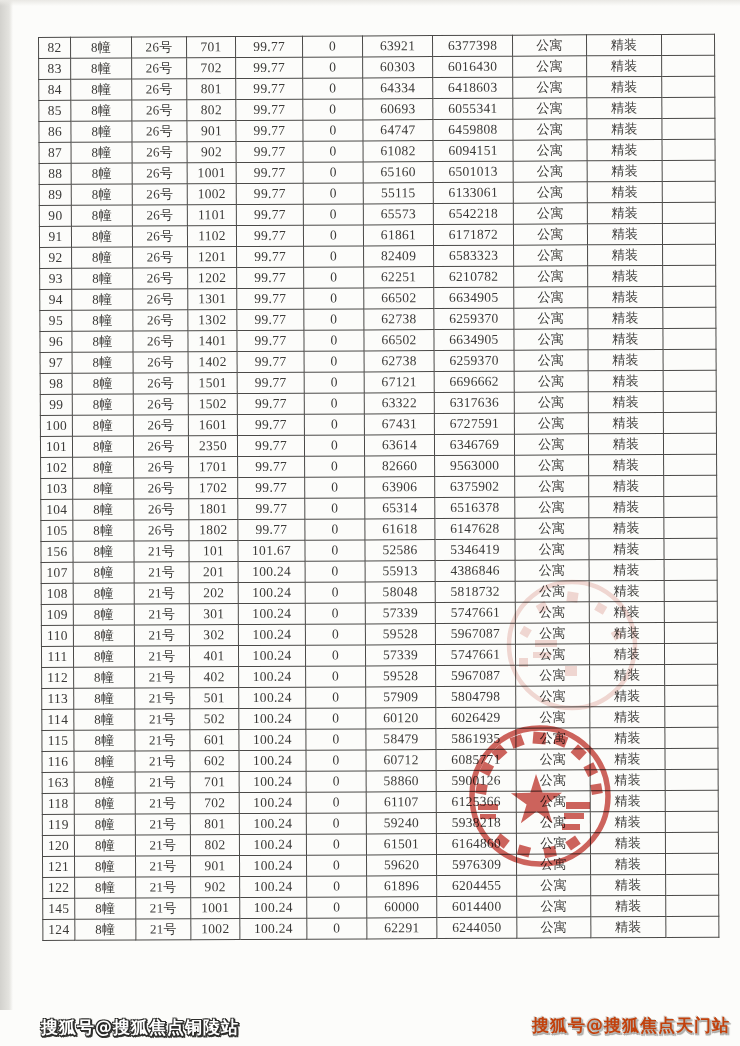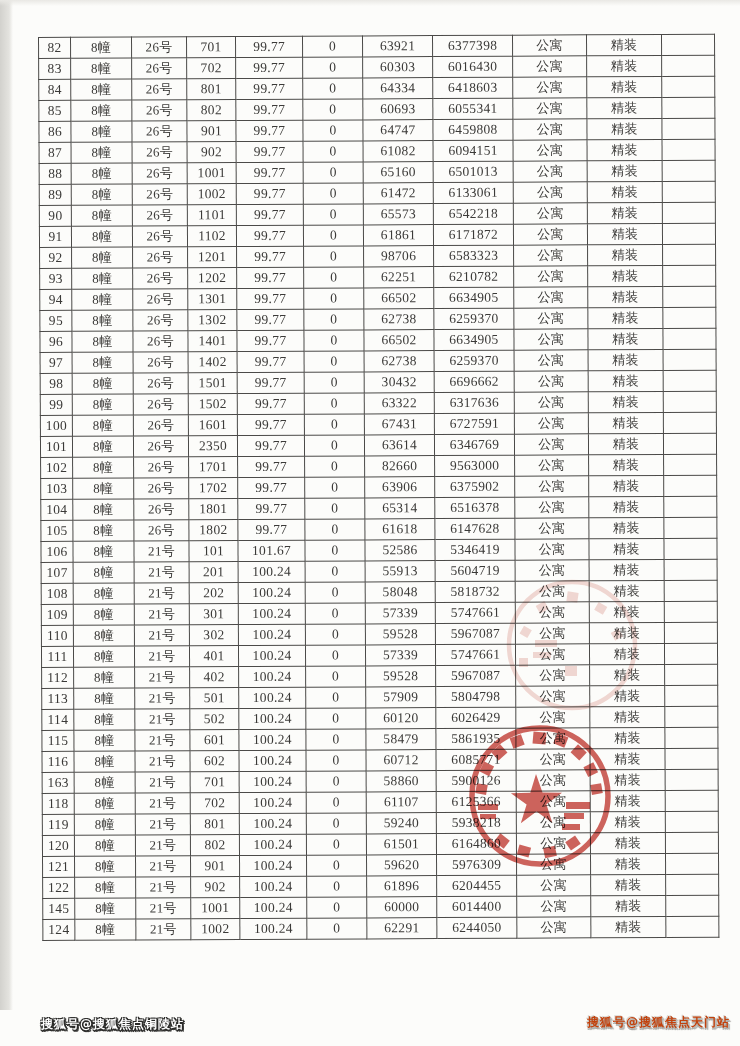--- a/index.html
+++ b/index.html
@@ -50,21 +50,21 @@
   }
   .stamp {
     position: absolute;
     mix-blend-mode: multiply;
     pointer-events: none;
   }
   .watermark {
     position: absolute;
     font-family: "DejaVu Sans", "Liberation Sans", sans-serif;
     font-weight: bold;
-    font-size: 12px;
+    font-size: 17px;
     letter-spacing: 1px;
     white-space: nowrap;
     padding-left: 31px;
   }
   .watermark-left {
     left: 10px; top: 1016px;
     color: #ffffff;
     text-shadow:
       -1px -1px 0 #2a2a28, 1px -1px 0 #2a2a28,
       -1px 1px 0 #2a2a28, 1px 1px 0 #2a2a28,
@@ -191,21 +191,21 @@
           <td>精装</td>
           <td></td>
         </tr>
         <tr>
           <td>89</td>
           <td>8幢</td>
           <td>26号</td>
           <td>1002</td>
           <td>99.77</td>
           <td>0</td>
-          <td>61472</td>
+          <td>55115</td>
           <td>6133061</td>
           <td>公寓</td>
           <td>精装</td>
           <td></td>
         </tr>
         <tr>
           <td>90</td>
           <td>8幢</td>
           <td>26号</td>
           <td>1101</td>
@@ -230,21 +230,21 @@
           <td>精装</td>
           <td></td>
         </tr>
         <tr>
           <td>92</td>
           <td>8幢</td>
           <td>26号</td>
           <td>1201</td>
           <td>99.77</td>
           <td>0</td>
-          <td>98706</td>
+          <td>82409</td>
           <td>6583323</td>
           <td>公寓</td>
           <td>精装</td>
           <td></td>
         </tr>
         <tr>
           <td>93</td>
           <td>8幢</td>
           <td>26号</td>
           <td>1202</td>
@@ -308,21 +308,21 @@
           <td>精装</td>
           <td></td>
         </tr>
         <tr>
           <td>98</td>
           <td>8幢</td>
           <td>26号</td>
           <td>1501</td>
           <td>99.77</td>
           <td>0</td>
-          <td>30432</td>
+          <td>67121</td>
           <td>6696662</td>
           <td>公寓</td>
           <td>精装</td>
           <td></td>
         </tr>
         <tr>
           <td>99</td>
           <td>8幢</td>
           <td>26号</td>
           <td>1502</td>
@@ -406,41 +406,41 @@
           <td>1802</td>
           <td>99.77</td>
           <td>0</td>
           <td>61618</td>
           <td>6147628</td>
           <td>公寓</td>
           <td>精装</td>
           <td></td>
         </tr>
         <tr>
-          <td>106</td>
+          <td>156</td>
           <td>8幢</td>
           <td>21号</td>
           <td>101</td>
           <td>101.67</td>
           <td>0</td>
           <td>52586</td>
           <td>5346419</td>
           <td>公寓</td>
           <td>精装</td>
           <td></td>
         </tr>
         <tr>
           <td>107</td>
           <td>8幢</td>
           <td>21号</td>
           <td>201</td>
           <td>100.24</td>
           <td>0</td>
           <td>55913</td>
-          <td>5604719</td>
+          <td>4386846</td>
           <td>公寓</td>
           <td>精装</td>
           <td></td>
         </tr>
         <tr>
           <td>108</td>
           <td>8幢</td>
           <td>21号</td>
           <td>202</td>
           <td>100.24</td>

